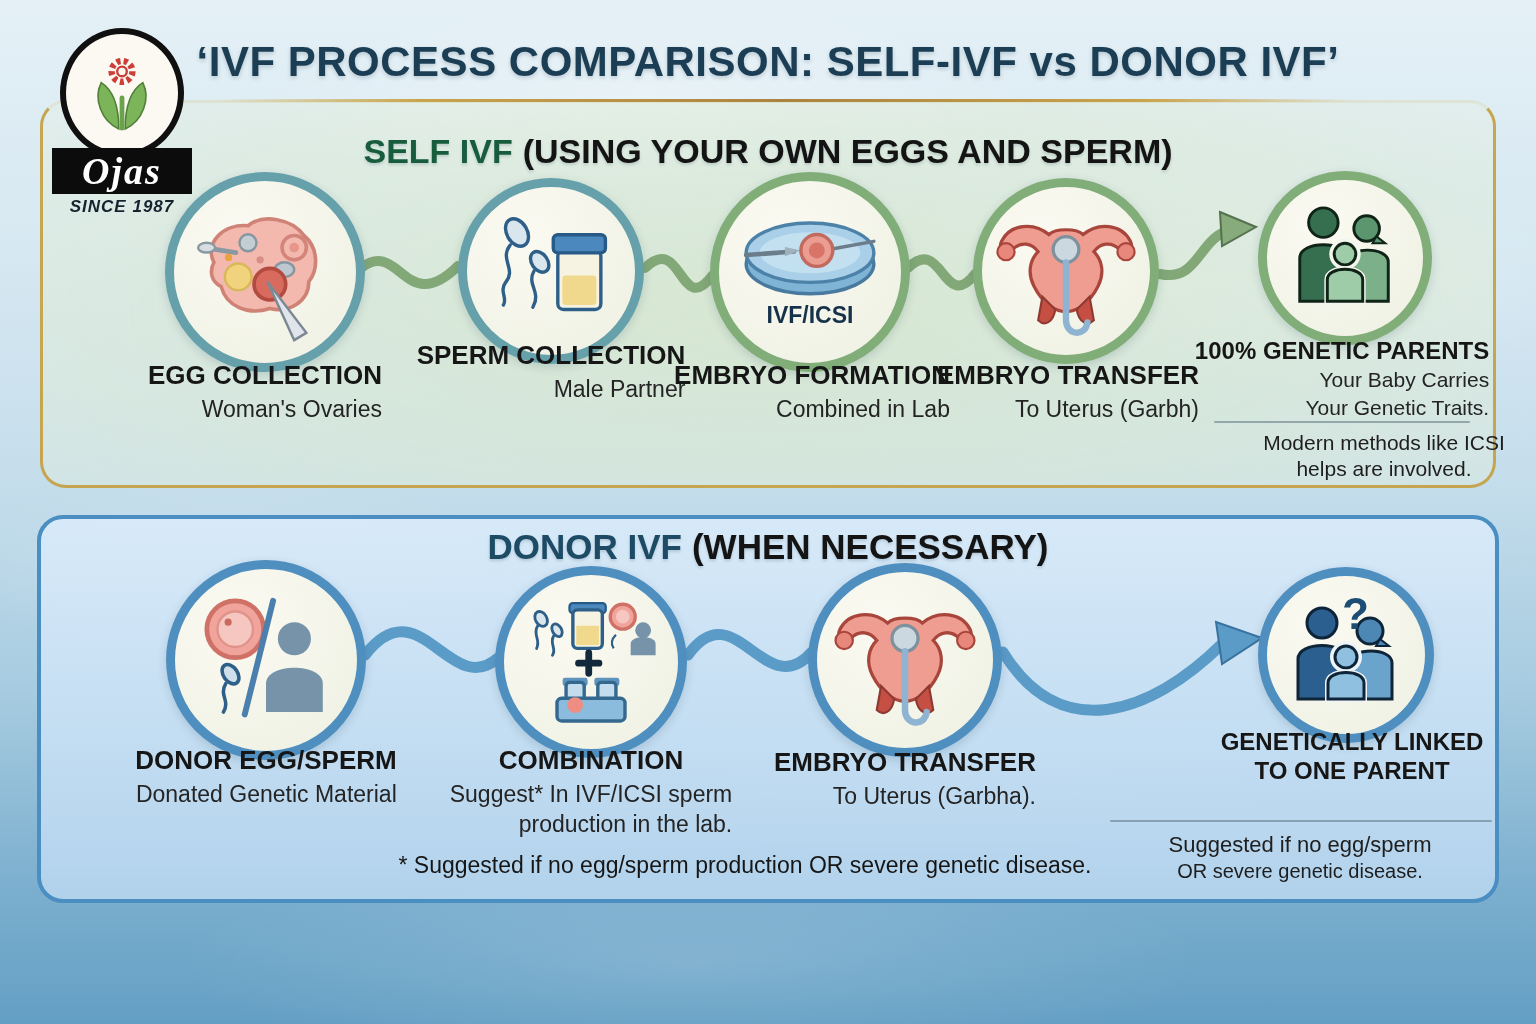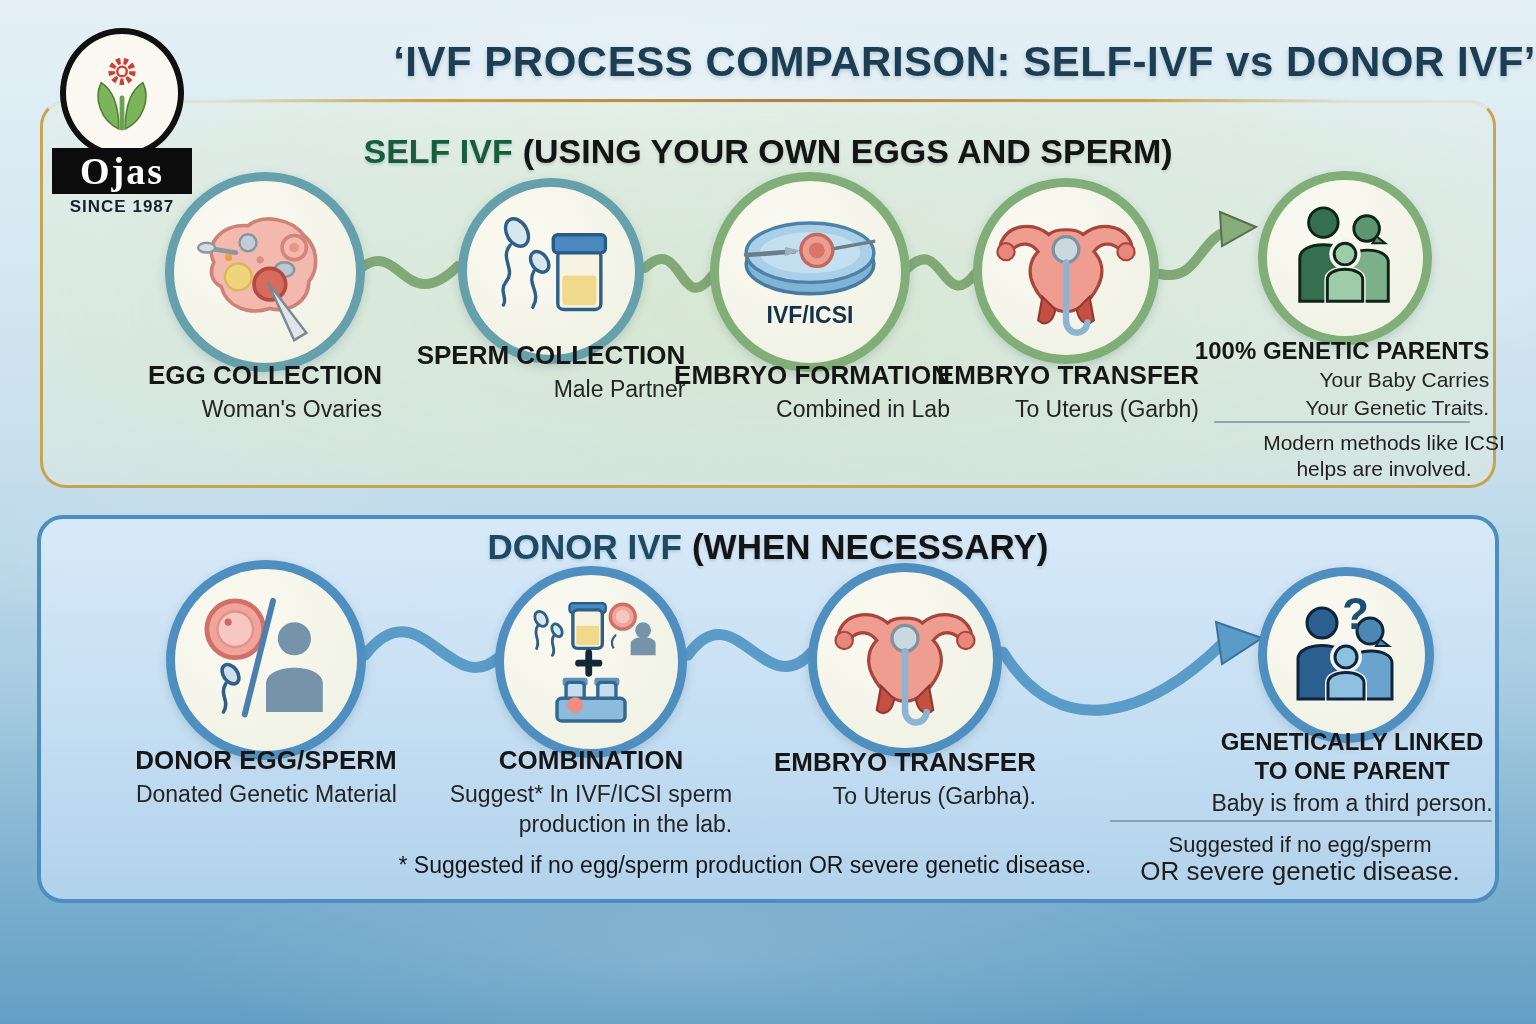--- a/index.html
+++ b/index.html
@@ -15,28 +15,28 @@
       radial-gradient(ellipse 800px 160px at 45% 94%, rgba(255,255,255,.14), transparent 65%);}
   
   .panel{position:absolute;border-radius:26px;box-sizing:border-box;}
   .self-panel{left:40px;top:100px;width:1456px;height:388px;
     border:3px solid rgba(198,162,72,.95);border-top-color:rgba(198,162,72,.12);
     background:radial-gradient(ellipse at 50% 55%, rgba(215,231,204,.85), rgba(224,236,215,.55) 70%, rgba(231,241,226,.35));}
   .donor-panel{left:37px;top:515px;width:1462px;height:388px;
     border:4px solid #4a8ec2;
     background:linear-gradient(180deg, rgba(216,234,249,.95), rgba(185,215,240,.88));}
   
-  .logo{position:absolute;left:52px;top:28px;width:140px;z-index:6;text-align:center;}
+  .logo{position:absolute;left:52px;top:28px;width:140px;z-index:6;text-align:center;font-style:italic;}
   .logo-ellipse{width:112px;height:118px;margin:0 auto;border:6px solid #101010;border-radius:50%;
     background:#fbf9f1;display:flex;align-items:center;justify-content:center;}
   .logo-name{margin-top:-10px;position:relative;background:#0c0c0c;color:#fff;height:46px;line-height:46px;
     font-family:"Liberation Serif", serif;font-weight:700;font-size:38px;letter-spacing:2px;}
   .logo-since{margin-top:3px;font-size:17px;font-weight:700;color:#16232f;letter-spacing:1px;}
   
-  .title{position:absolute;top:38px;left:0;width:100%;margin:0;text-align:right;
+  .title{position:absolute;top:38px;left:0;width:100%;margin:0;text-align:center;
     font-size:42px;font-weight:800;color:#1c3e55;letter-spacing:.5px;
     text-shadow:0 2px 4px rgba(30,60,80,.22);z-index:5;}
   .title-divider{position:absolute;top:99px;left:215px;width:1135px;height:3px;border-radius:2px;z-index:5;
     background:linear-gradient(90deg, rgba(200,160,60,0), #c9a44c 18%, #ab8340 50%, #c9a44c 82%, rgba(200,160,60,0));}
   .heading{position:absolute;left:0;width:100%;margin:0;text-align:center;font-weight:800;z-index:5;
     text-shadow:0 2px 3px rgba(30,60,80,.18);}
   .self-heading{top:132px;font-size:34px;color:#141414;}
   .self-heading .accent{color:#175c3d;margin-right:10px;}
   .donor-heading{top:527px;font-size:35px;color:#141414;}
   .donor-heading .accent{color:#1d4b66;margin-right:10px;}
@@ -274,22 +274,21 @@
       <circle cx="60" cy="62" r="13" fill="none" stroke="#eef4f8" stroke-width="6"></circle>
       <circle cx="60" cy="62" r="11" fill="#8fc0e0" stroke="#0e2438" stroke-width="3"></circle>
       <path d="M42,104 L42,88 C42,74 78,74 78,88 L78,104 Z" fill="#8fc0e0" stroke="#eef4f8" stroke-width="6"></path>
       <path d="M42,104 L42,88 C42,74 78,74 78,88 L78,104 Z" fill="#8fc0e0" stroke="#0e2438" stroke-width="3"></path>
       <text x="56" y="34" font-size="44" font-weight="bold" fill="#1c4d74" font-family="Liberation Sans, sans-serif">?</text>
     </svg>
   </div>
   <div class="label" style="left:1352px;top:727px;">
     <div class="step-title small">GENETICALLY LINKED</div>
     <div class="step-title small">TO ONE PARENT</div>
-    <div class="step-sub">Baby is from a third person.</div>
   </div>
   <div class="note-divider" style="left:1110px;top:820px;width:382px;"></div>
   <div class="label" style="left:1300px;top:831px;">
     <div class="step-note" style="font-size:22px;line-height:27px;">Suggested if no egg/sperm</div>
-    <div class="step-note" style="font-size:26px;line-height:27px;">OR severe genetic disease.</div>
+    <div class="step-note" style="font-size:20px;line-height:27px;">OR severe genetic disease.</div>
   </div>
 
   <div class="footnote" style="left:745px;top:852px;">* Suggested if no egg/sperm production OR severe genetic disease.</div>
 </div>
 
 </body></html>

